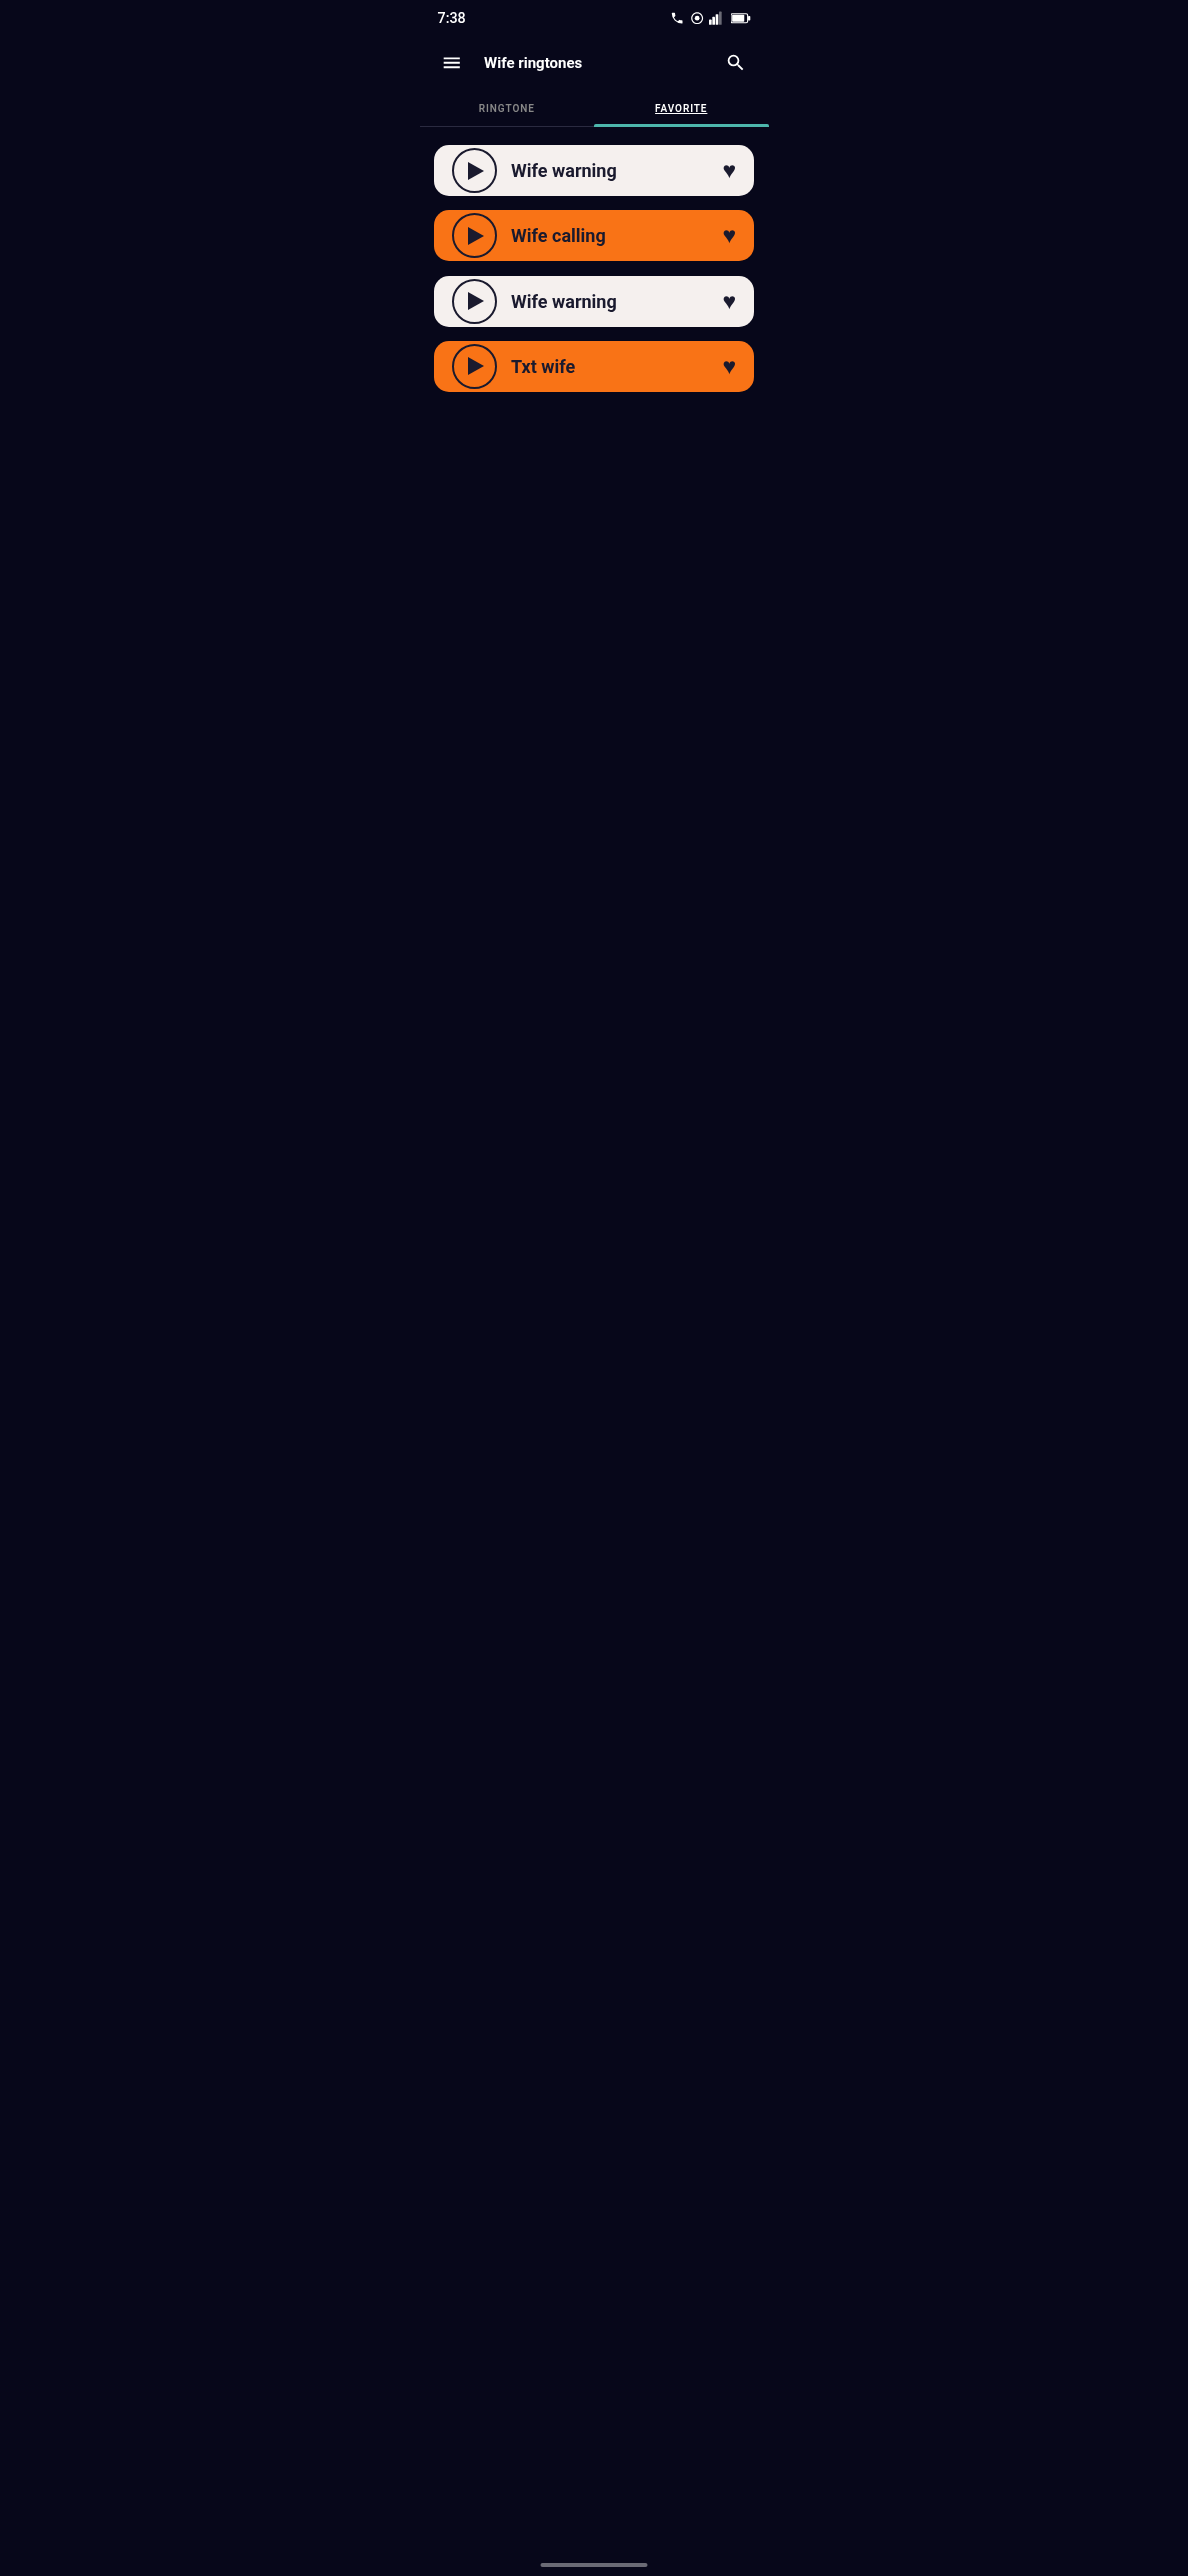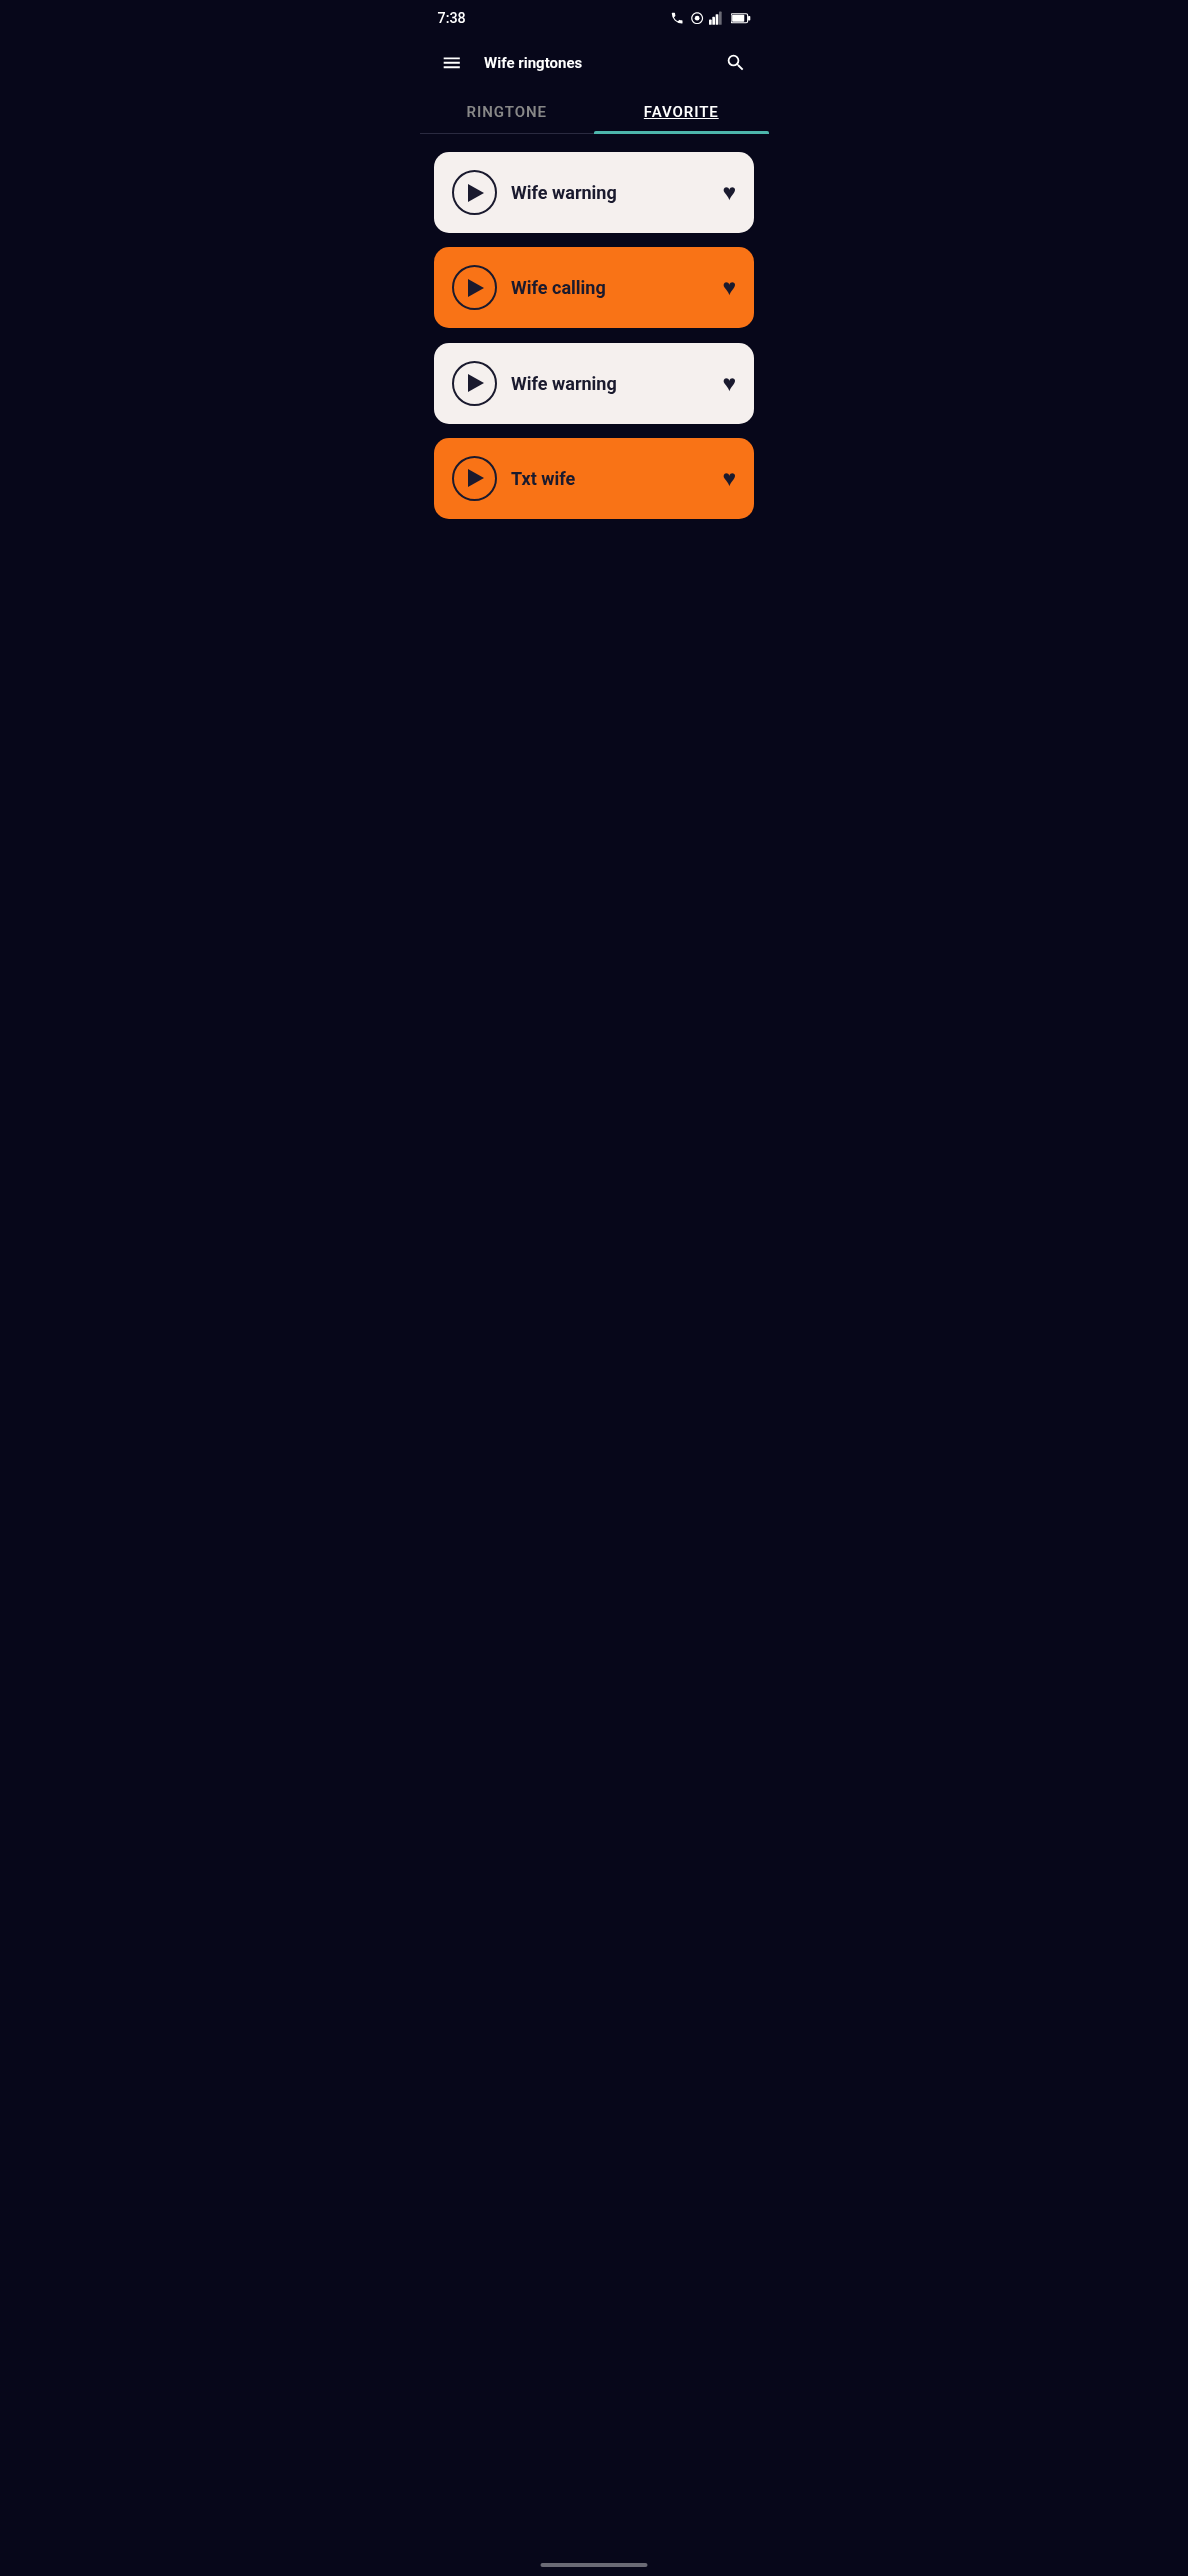--- a/index.html
+++ b/index.html
@@ -74,21 +74,21 @@
     .tabs-container {
       display: flex;
       border-bottom: 0.9px solid #2a2a40;
       position: relative;
     }
 
     .tab {
       flex: 1;
       text-align: center;
       padding: 12.5px 0;
-      font-size: 15px;
+      font-size: 10px;
       font-weight: 600;
       letter-spacing: 0.9px;
       cursor: pointer;
       color: #888;
       position: relative;
     }
 
     .tab.active {
       color: #ffffff;
       text-decoration: underline;
@@ -109,21 +109,21 @@
     .content {
       padding: 18px 14.3px;
       display: flex;
       flex-direction: column;
       gap: 14.3px;
     }
 
     
     .ringtone-card {
       border-radius: 15px;
-      padding: 18px 18px;
+      padding: 3px 18px;
       display: flex;
       align-items: center;
       justify-content: space-between;
       cursor: pointer;
     }
 
     .ringtone-card.light {
       background-color: #f5f0ee;
     }
 

